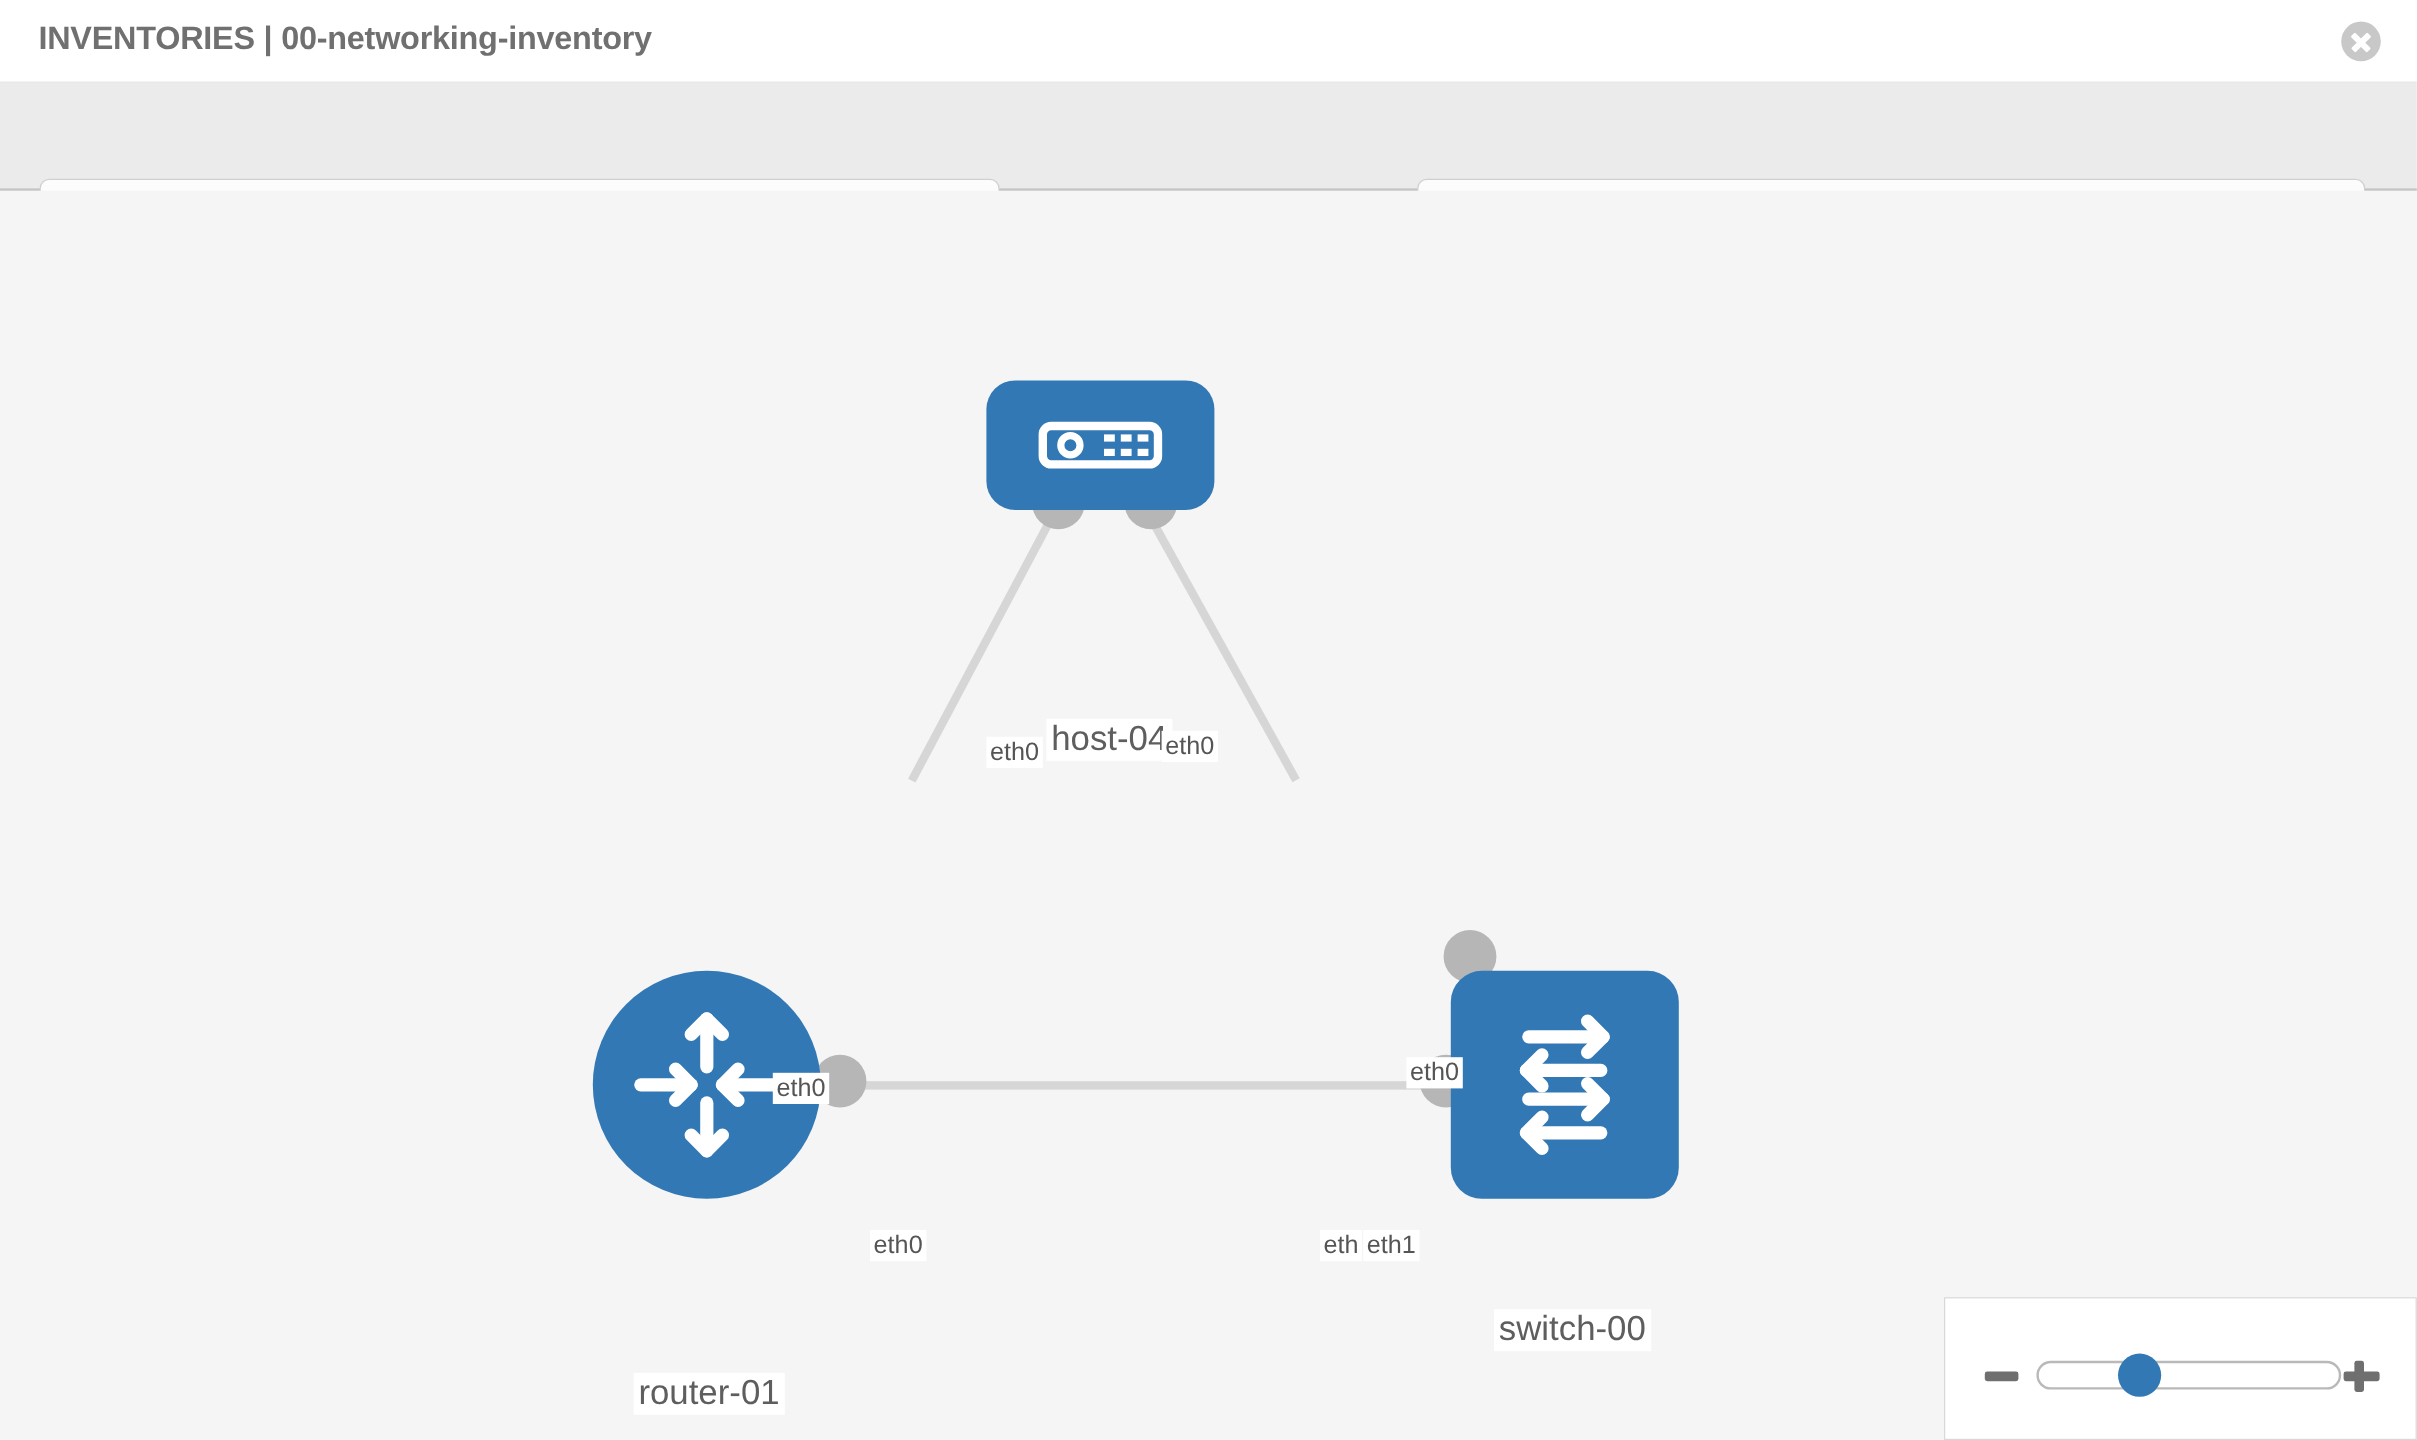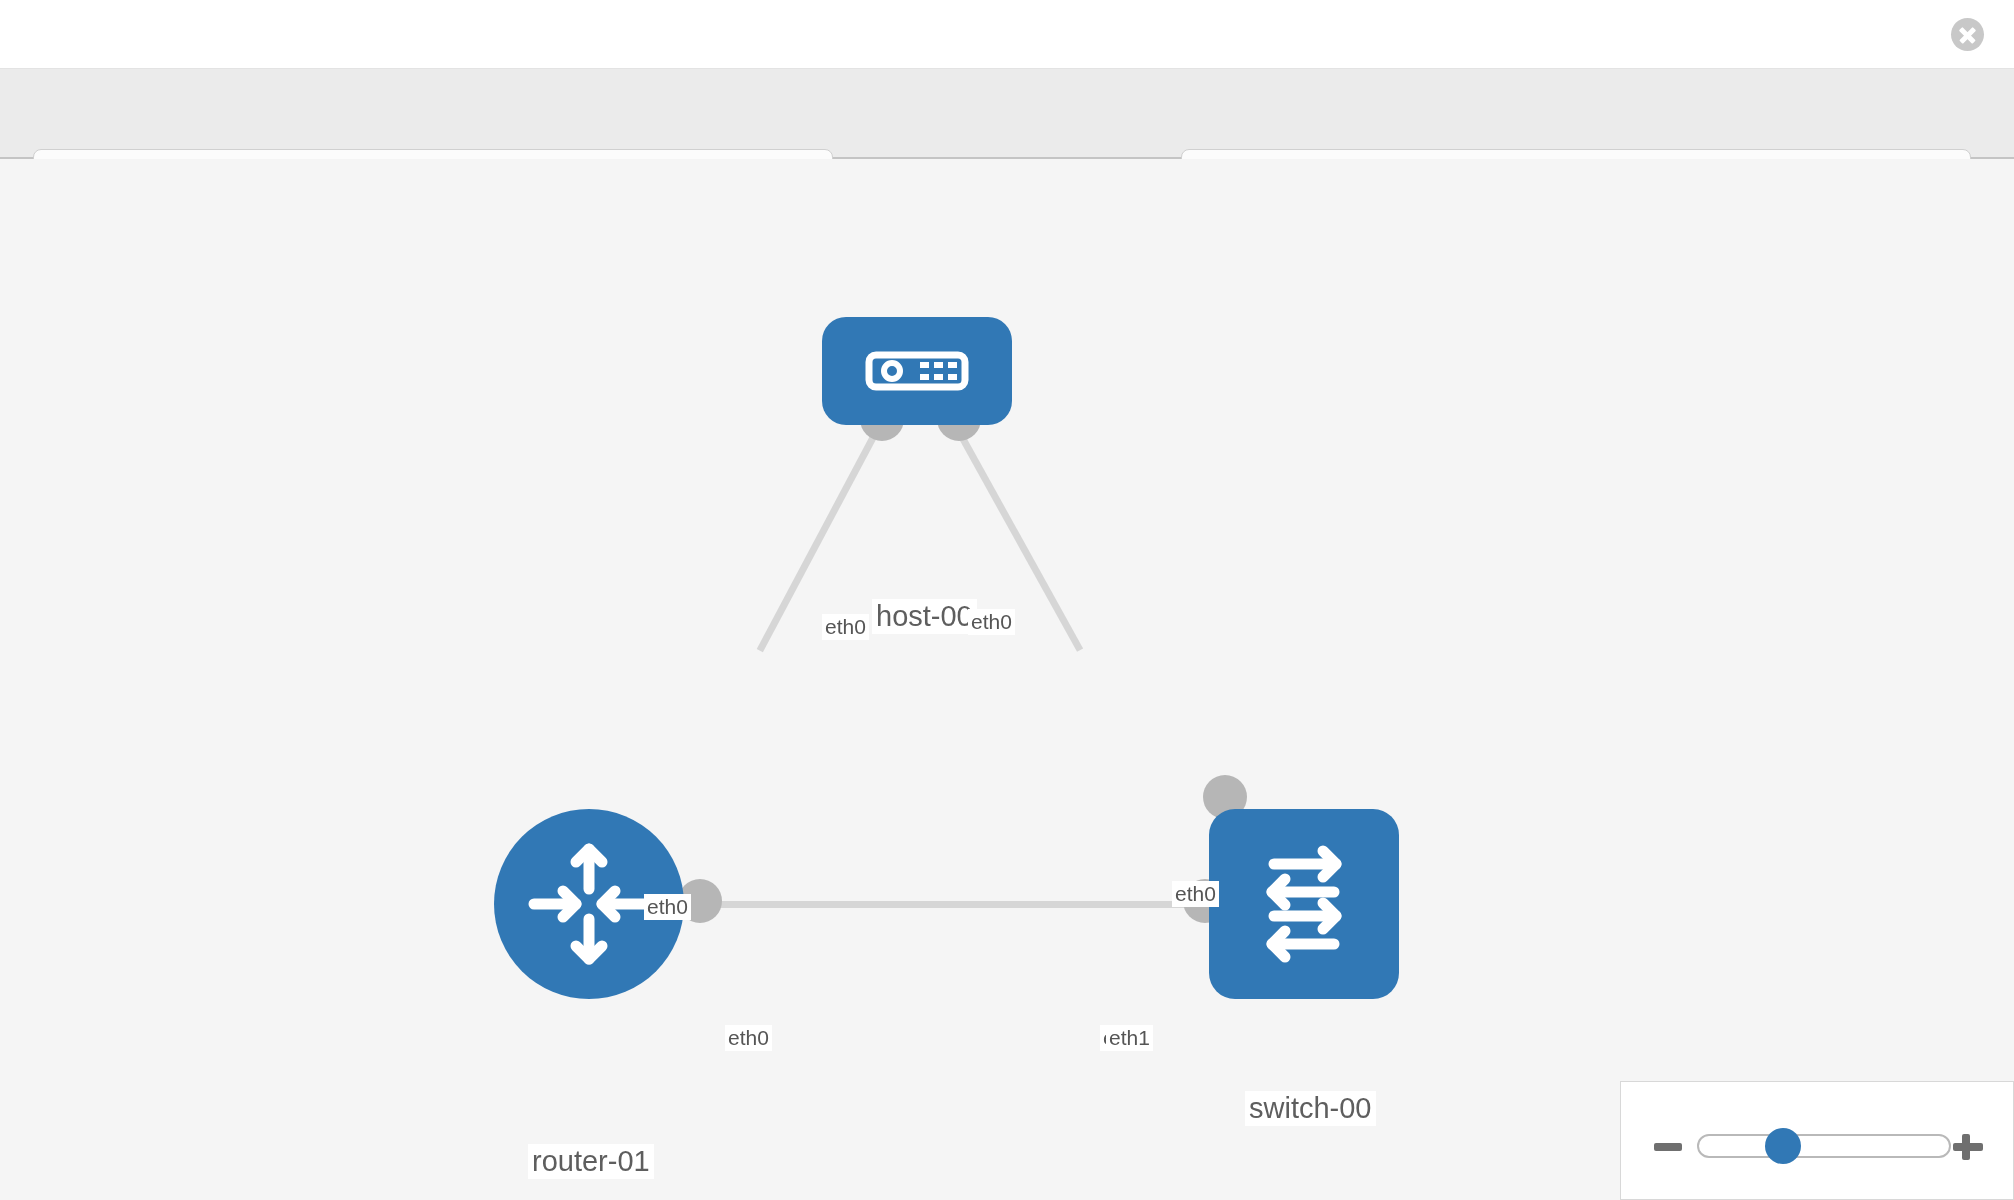--- a/index.html
+++ b/index.html
@@ -224,20 +224,21 @@
     width: 36px; height: 36px;
     border-radius: 50%;
     background: #3178b5;
     cursor: pointer;
   }
 </style>
 </head>
 <body>
 
 <div class="header">
+  <div class="page-title">INVENTORIES | 00-networking-inventory</div>
   <div class="close-btn">
     <div class="x1"></div>
     <div class="x2"></div>
   </div>
 </div>
 
 <div class="toolbar">
 
   <div class="field" id="actions-select">
     <span class="ftext">ACTIONS</span>
@@ -280,21 +281,21 @@
       <rect x="4" y="8" width="96" height="32" rx="7" ry="7" fill="none" stroke="#ffffff" stroke-width="7"></rect>
       <circle cx="27" cy="24" r="8" fill="none" stroke="#ffffff" stroke-width="6"></circle>
       <rect x="55" y="15" width="9" height="6" fill="#ffffff"></rect>
       <rect x="69" y="15" width="9" height="6" fill="#ffffff"></rect>
       <rect x="83" y="15" width="9" height="6" fill="#ffffff"></rect>
       <rect x="55" y="27" width="9" height="6" fill="#ffffff"></rect>
       <rect x="69" y="27" width="9" height="6" fill="#ffffff"></rect>
       <rect x="83" y="27" width="9" height="6" fill="#ffffff"></rect>
     </svg>
   </div>
-  <div class="node-label" style="left:872px; top:440px;">host-00</div>
+  <div class="node-label" style="left:872px; top:440px;">host-04</div>
   <div class="iface-label" style="left:822px; top:455px;">eth0</div>
   <div class="iface-label" style="left:968px; top:450px;">eth0</div>
 
   <div class="node" id="node-router">
     <svg width="130" height="130" viewBox="0 0 130 130">
       <g stroke="#ffffff" stroke-width="11" stroke-linecap="round" stroke-linejoin="round" fill="none">
         <path d="M65 10 V50"></path>
           <path d="M52 23 L65 10 L78 23"></path>
         <path d="M65 120 V80"></path>
           <path d="M52 107 L65 120 L78 107"></path>
@@ -319,21 +320,21 @@
         <path d="M34 76 H96"></path>
           <path d="M83 63 L96 76 L83 89"></path>
         <path d="M94 104 H32"></path>
           <path d="M45 91 L32 104 L45 117"></path>
       </g>
     </svg>
   </div>
   <div class="node-label" style="left:1245px; top:932px;">switch-00</div>
   <div class="iface-label" style="left:1172px; top:722px;">eth0</div>
   <div class="iface-label" style="left:1100px; top:866px;">eth</div>
-  <div class="iface-label" style="left:1106px; top:866px;">eth1</div>
+  <div class="iface-label" style="left:1136px; top:866px;">eth1</div>
 
 </div>
 
 <div class="zoom-panel">
   <div class="zoom-minus">
     <div class="bar"></div>
   </div>
   <div class="zoom-slider"></div>
   <div class="zoom-thumb"></div>
   <div class="zoom-plus">

